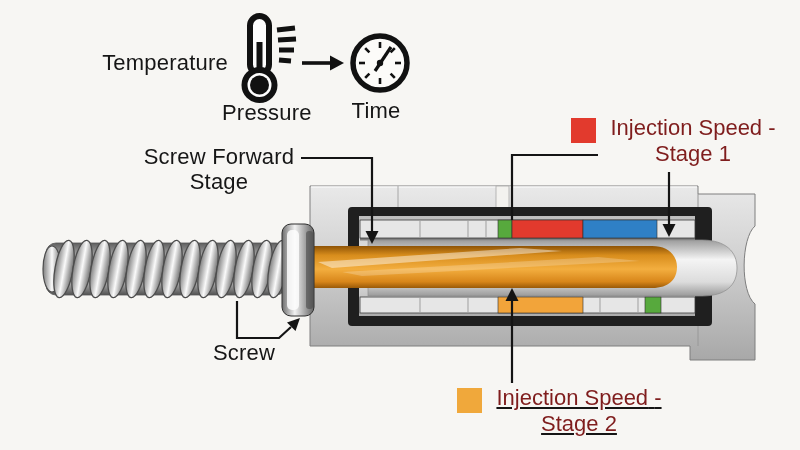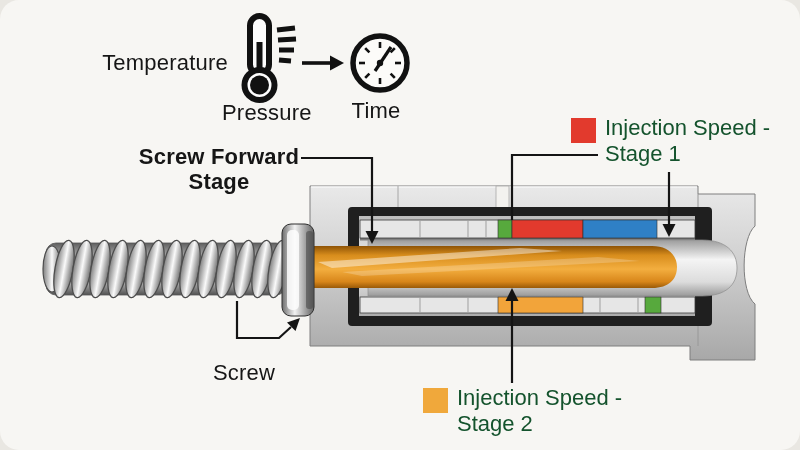--- a/index.html
+++ b/index.html
@@ -6,42 +6,41 @@
   body{
     font-family:"Liberation Sans", sans-serif;
     background:#e9e7e2;
   }
   #stage{
     position:relative;
     width:800px;height:450px;
     background:#f7f6f3;
     overflow:hidden;
     color:#151515;
-    border-radius:19px;
   }
   .lbl{
     position:absolute;
     font-size:22px;
     line-height:25px;
     color:#161616;
     text-align:center;
     letter-spacing:.2px;
   }
   .lbl .l1,.lbl .l2{display:block;}
   svg{display:block;}
   .abs{position:absolute;}
   .legend{
     position:absolute;
     display:flex;
     align-items:flex-start;
     gap:9px;
   }
   .legend .swatch{flex:0 0 auto;margin-top:3px;}
   .legend .txt{
-    font-size:22px;line-height:26px;color:#14532d;
+    font-size:22px;line-height:26px;text-align:center;color:#7f1d1d;
   }
 </style>
 </head>
 <body>
 
 <div id="stage">
 
   <svg class="abs" style="left:0;top:0" width="800" height="450" viewBox="0 0 800 450">
     <defs>
       <linearGradient id="housingV" x1="0" y1="0" x2="0" y2="1">
@@ -204,40 +203,40 @@
       </g>
       <line x1="27" y1="40" x2="43" y2="16" stroke="#111" stroke-width="3.2"></line>
       <circle cx="32" cy="32" r="3.2" fill="#111"></circle>
     </svg>
   </div>
 
   <div class="lbl" style="left:346px;top:98px;width:60px;">Time</div>
 
   <div class="lbl" style="left:222px;top:100px;width:86px;">Pressure</div>
 
-  <div class="lbl" style="left:138px;top:144px;width:162px;font-weight:bold;">
+  <div class="lbl" style="left:138px;top:144px;width:162px;">
     <span class="l1">Screw Forward</span>
     <span class="l2">Stage</span>
   </div>
 
-  <div class="lbl" style="left:162px;top:360px;width:164px;">
+  <div class="lbl" style="left:162px;top:340px;width:164px;">
     <span class="l1">Screw</span>
   </div>
 
   <div class="legend" style="left:571px;top:115px;width:210px;">
     <svg class="swatch" width="25" height="25" viewBox="0 0 25 25">
       <rect x="0" y="0" width="25" height="25" fill="#e23a2d"></rect>
     </svg>
     <div class="txt">
       <span class="l1">Injection Speed</span>
       <span class="l2">- Stage 1</span>
     </div>
   </div>
 
-  <div class="legend" style="left:423px;top:385px;width:210px;">
+  <div class="legend" style="left:457px;top:385px;width:210px;text-decoration:underline;">
     <svg class="swatch" width="25" height="25" viewBox="0 0 25 25">
       <rect x="0" y="0" width="25" height="25" fill="#f0a83b"></rect>
     </svg>
     <div class="txt">
       <span class="l1">Injection Speed</span>
       <span class="l2">- Stage 2</span>
     </div>
   </div>
 
 </div>

